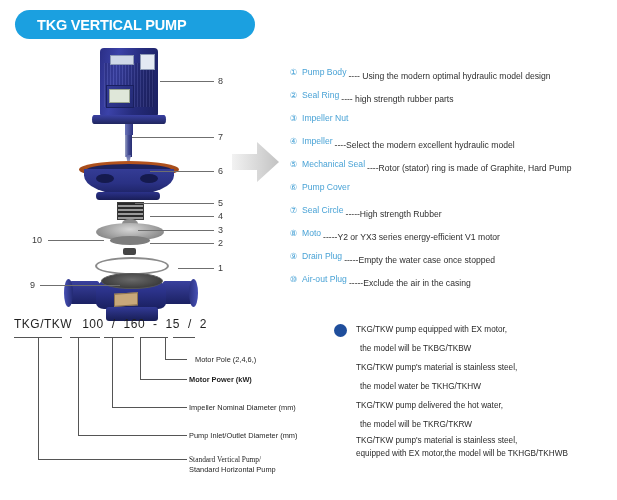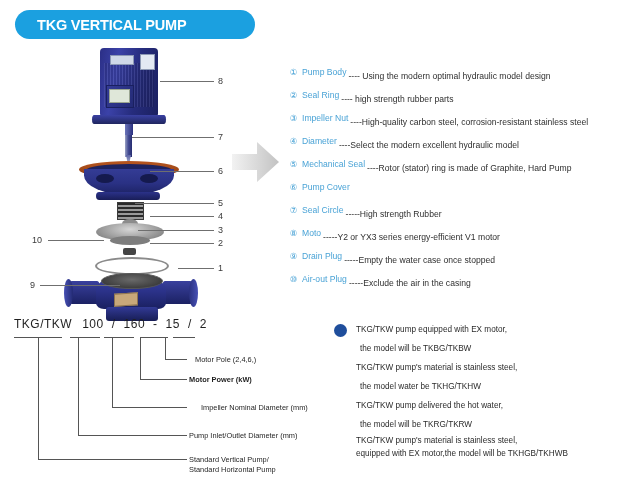--- a/index.html
+++ b/index.html
@@ -406,25 +406,24 @@
     <span class="legend-desc">---- Using the modern optimal hydraulic model design</span>
   </div>
   <div class="legend-row">
     <span class="legend-index">②</span>
     <span class="legend-part">Seal Ring</span>
     <span class="legend-desc">---- high strength rubber parts</span>
   </div>
   <div class="legend-row">
     <span class="legend-index">③</span>
     <span class="legend-part">Impeller Nut</span>
-    <span class="legend-desc">----High-quality carbon steel, corrosion-resistant stainless steel</span>
   </div>
   <div class="legend-row">
     <span class="legend-index">④</span>
-    <span class="legend-part">Diameter</span>
+    <span class="legend-part">Impeller</span>
     <span class="legend-desc">----Select the modern excellent hydraulic model</span>
   </div>
   <div class="legend-row">
     <span class="legend-index">⑤</span>
     <span class="legend-part">Mechanical Seal</span>
     <span class="legend-desc">----Rotor (stator) ring is made of Graphite, Hard Pump</span>
   </div>
   <div class="legend-row">
     <span class="legend-index">⑥</span>
     <span class="legend-part">Pump Cover</span>
@@ -470,23 +469,23 @@
   <div class="mc-vbar" style="left:165px; top:32px; height:22px;"></div>
 
   <div class="mc-hbar" style="left:165px; top:54px;  width:22px;"></div>
   <div class="mc-hbar" style="left:140px; top:74px;  width:47px;"></div>
   <div class="mc-hbar" style="left:112px; top:102px; width:75px;"></div>
   <div class="mc-hbar" style="left:78px;  top:130px; width:109px;"></div>
   <div class="mc-hbar" style="left:38px;  top:154px; width:149px;"></div>
 
   <div class="mc-label" style="left:189px; top:50px;padding-left:6px;">Motor Pole (2,4,6,)</div>
   <div class="mc-label" style="left:189px; top:70px;font-weight:bold;">Motor Power  (kW)</div>
-  <div class="mc-label" style="left:189px; top:98px;margin-left:12px;">Impeller Nominal Diameter (mm)</div>
+  <div class="mc-label" style="left:189px; top:98px;">Impeller Nominal Diameter (mm)</div>
   <div class="mc-label" style="left:189px; top:126px;">Pump Inlet/Outlet Diameter (mm)</div>
-  <div class="mc-label" style="left:189px; top:150px;">Standard Vertical  Pump/</div>
+  <div class="mc-label" style="left:189px; top:150px;font-family:Liberation Serif, serif;">Standard Vertical  Pump/</div>
   <div class="mc-label" style="left:189px; top:160px;">Standard  Horizontal Pump</div>
 </div>
 
 <div id="notes-block">
   <div id="notes-bullet"></div>
   <div class="note-line">TKG/TKW pump equipped with EX motor,</div>
   <div class="note-line indent">the model will be TKBG/TKBW</div>
   <div class="note-line">TKG/TKW pump's material is stainless steel,</div>
   <div class="note-line indent">the model water be TKHG/TKHW</div>
   <div class="note-line">TKG/TKW pump delivered the hot water,</div>

